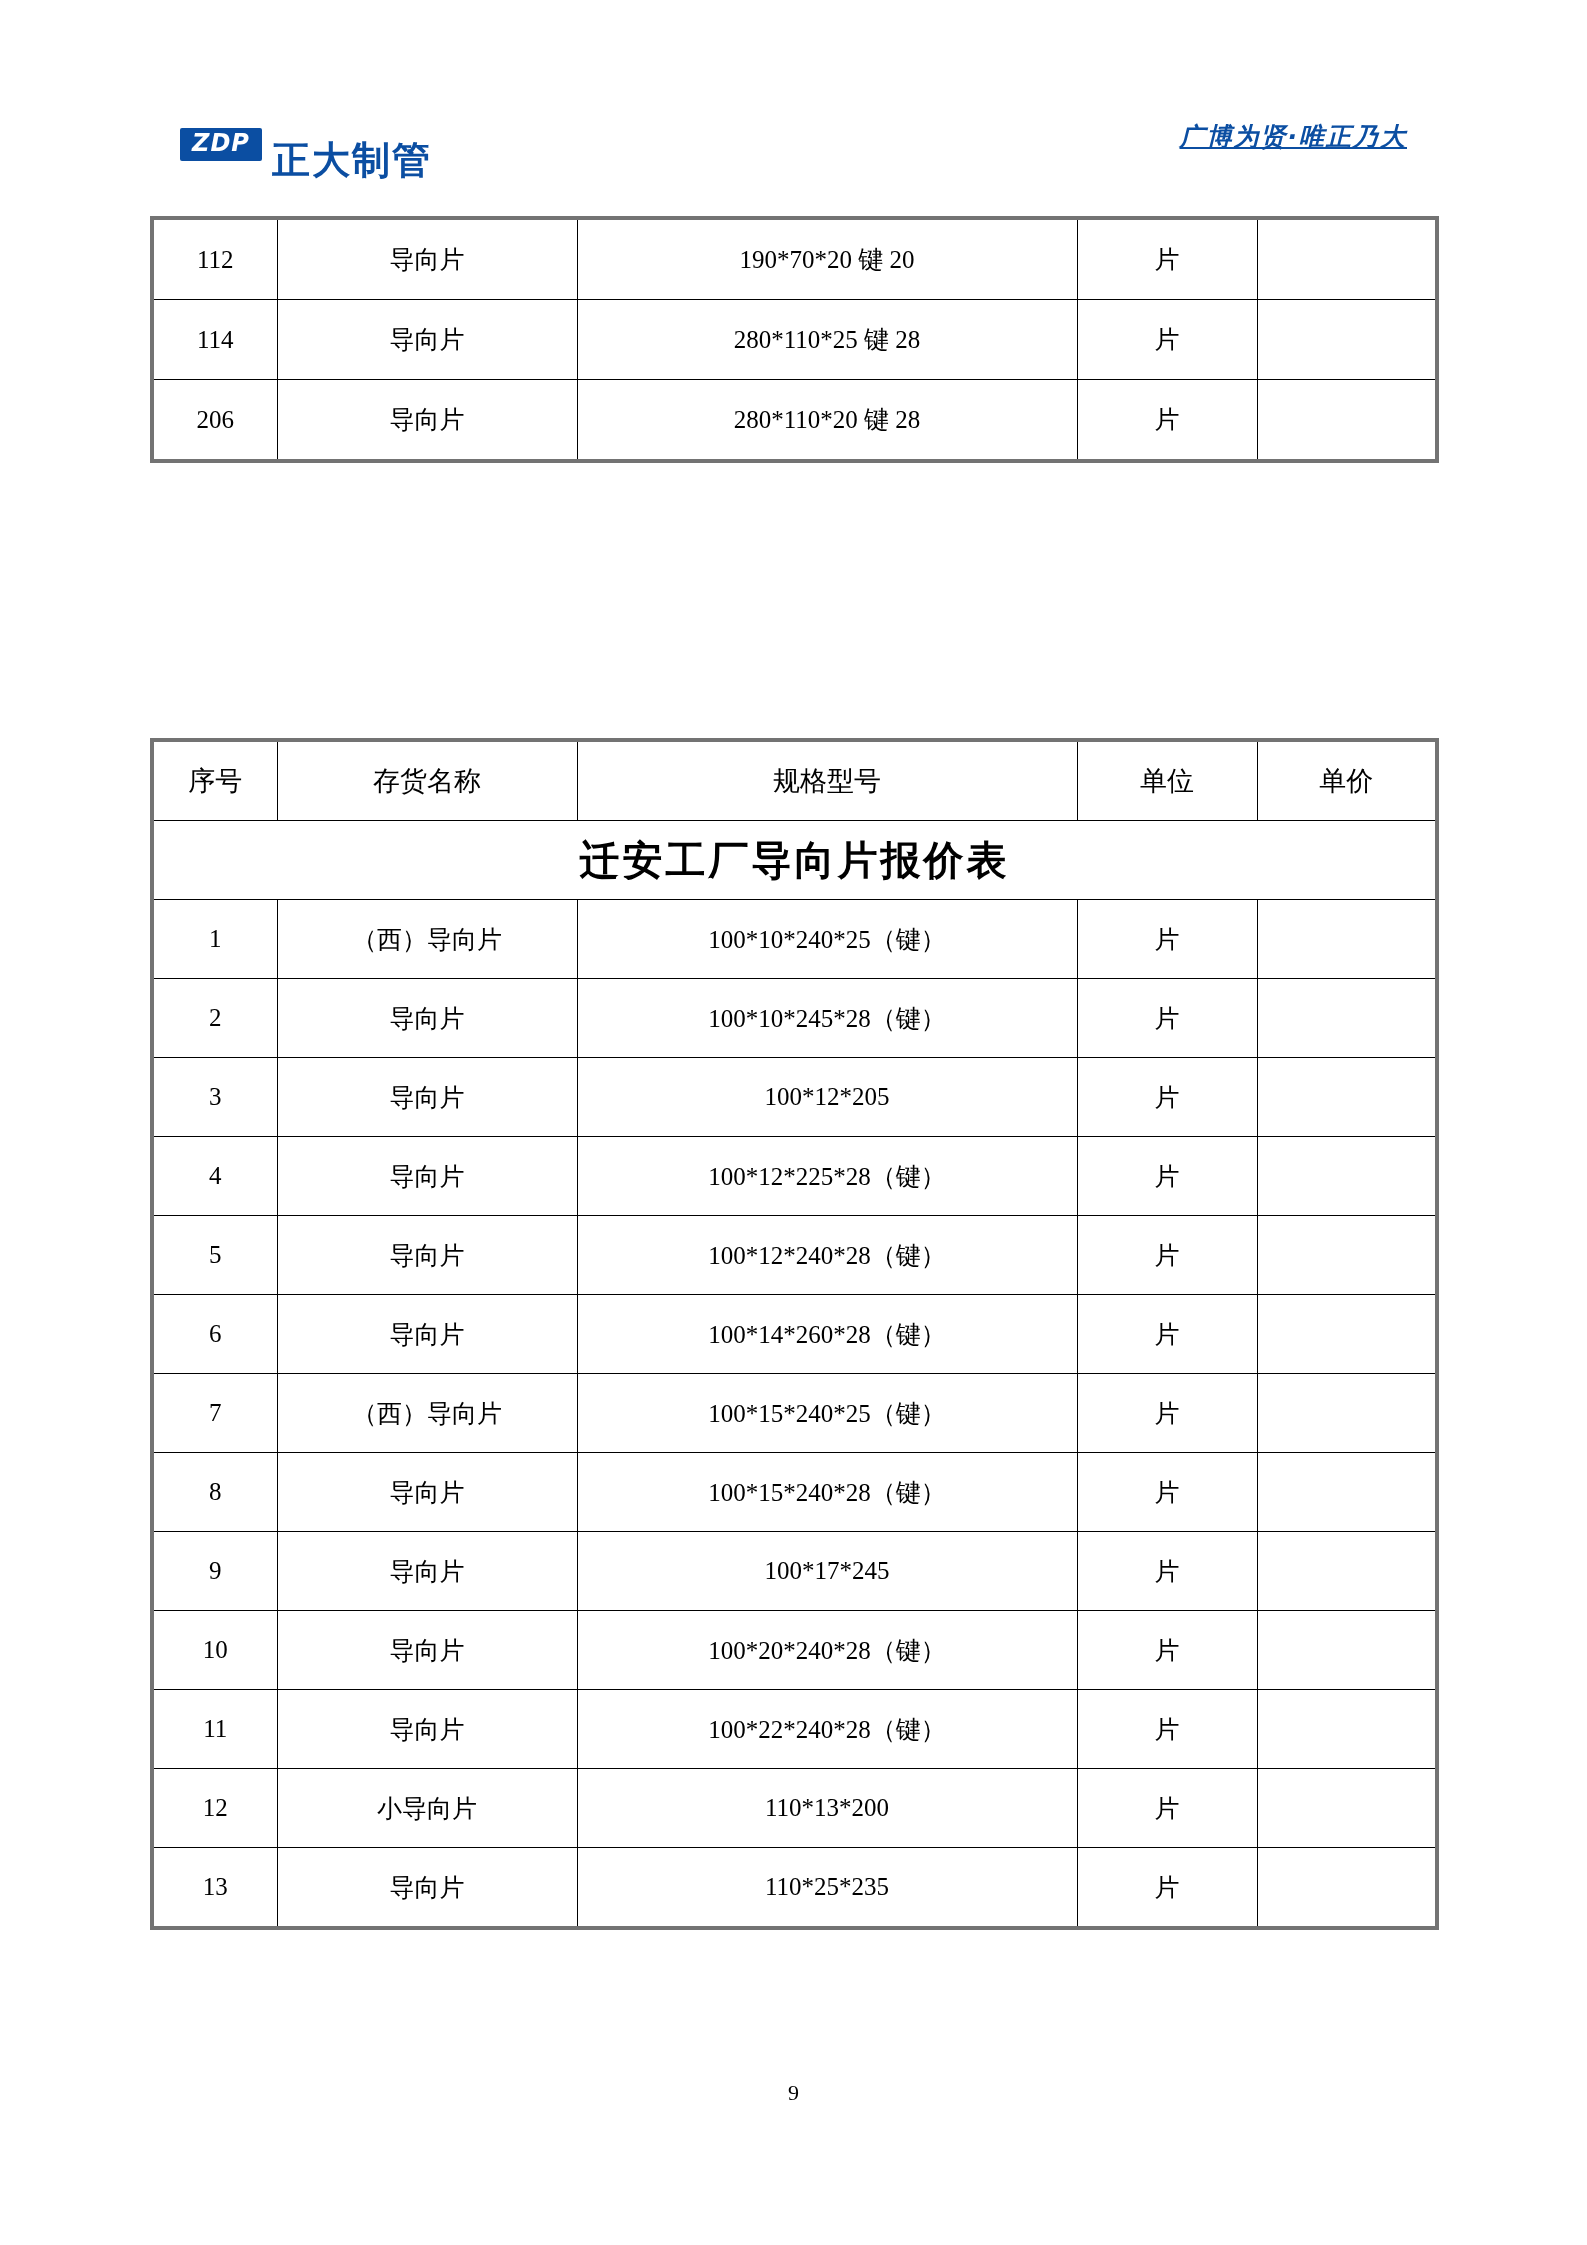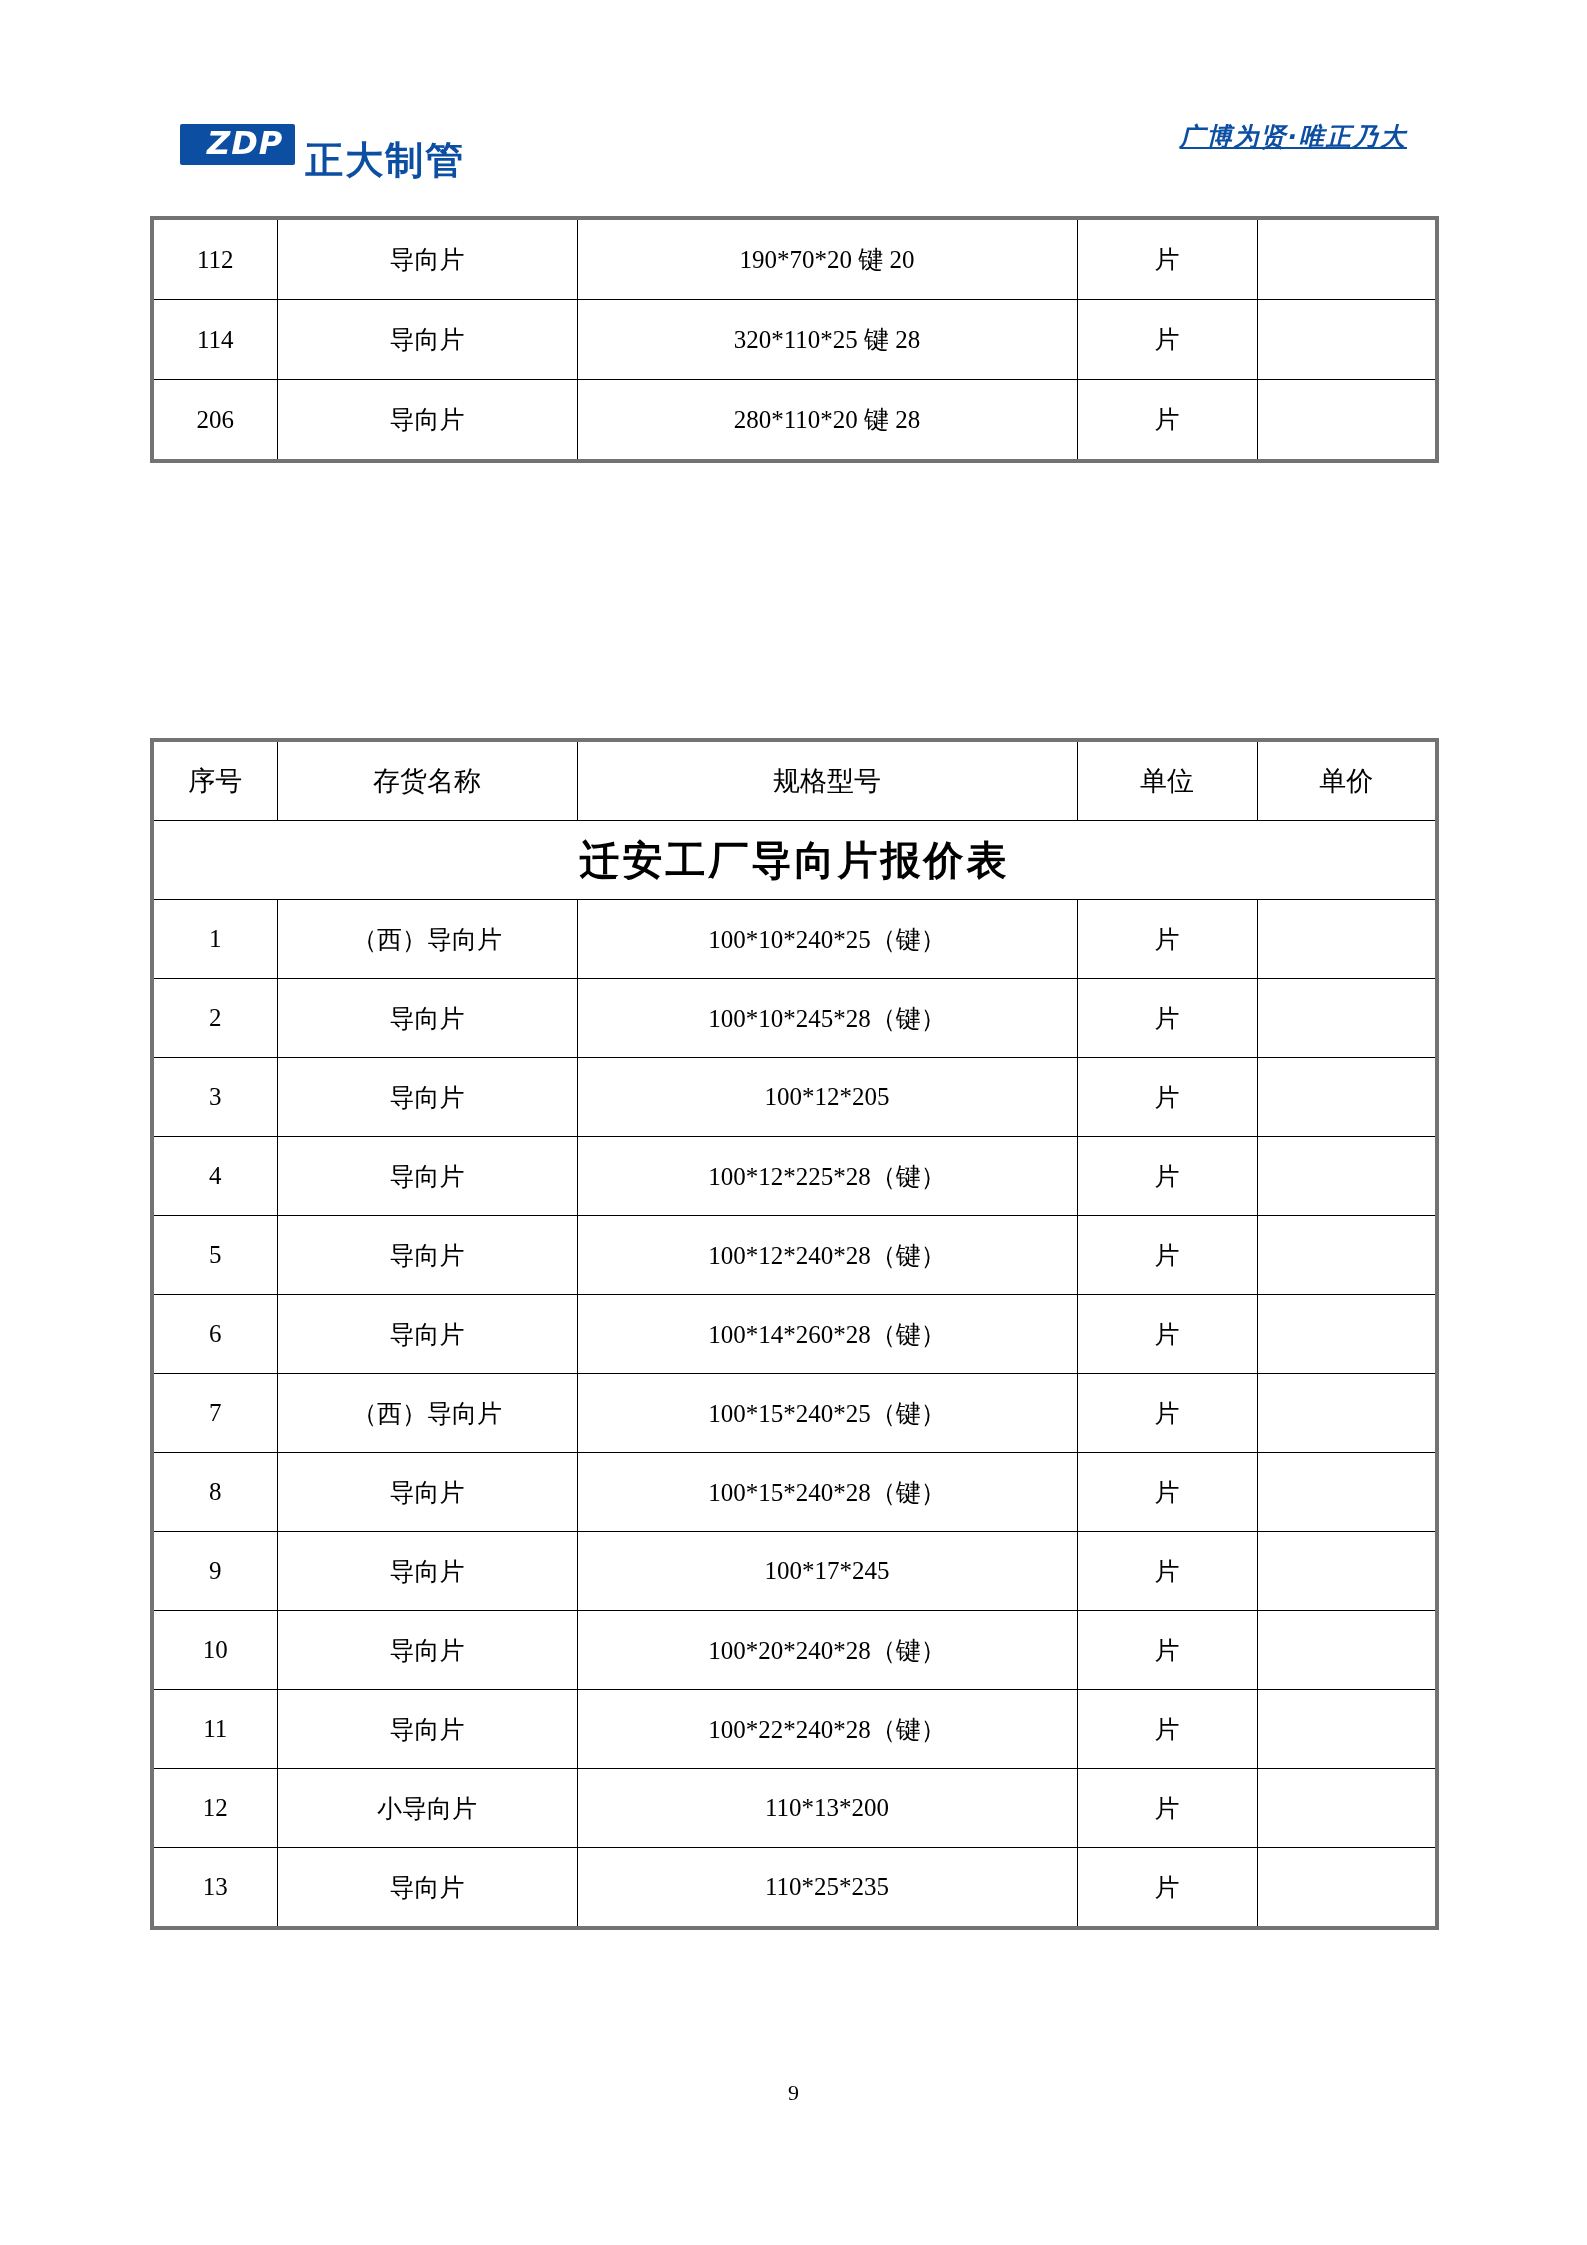--- a/index.html
+++ b/index.html
@@ -38,23 +38,23 @@
     align-items: center;
     gap: 10px;
   }
   .logo-mark {
     display: inline-block;
     background: #0b4ea2;
     color: #ffffff;
     font-family: "DejaVu Sans", sans-serif;
     font-weight: bold;
     font-style: italic;
-    font-size: 32px;
+    font-size: 24px;
     letter-spacing: 1px;
-    padding: 3px 12px 5px 27px;
+    padding: 3px 12px 5px 12px;
     line-height: 1.05;
     border-radius: 2px;
   }
   .logo-text {
     color: #0b4ea2;
     font-family: "DejaVu Sans", sans-serif;
     font-weight: bold;
     font-size: 38px;
     letter-spacing: 2px;
     line-height: 1;
@@ -161,21 +161,21 @@
       <tr>
         <td>112</td>
         <td>导向片</td>
         <td>190*70*20 键 20</td>
         <td>片</td>
         <td></td>
       </tr>
       <tr>
         <td>114</td>
         <td>导向片</td>
-        <td>320*110*25 键 28</td>
+        <td>280*110*25 键 28</td>
         <td>片</td>
         <td></td>
       </tr>
       <tr>
         <td>206</td>
         <td>导向片</td>
         <td>280*110*20 键 28</td>
         <td>片</td>
         <td></td>
       </tr>

